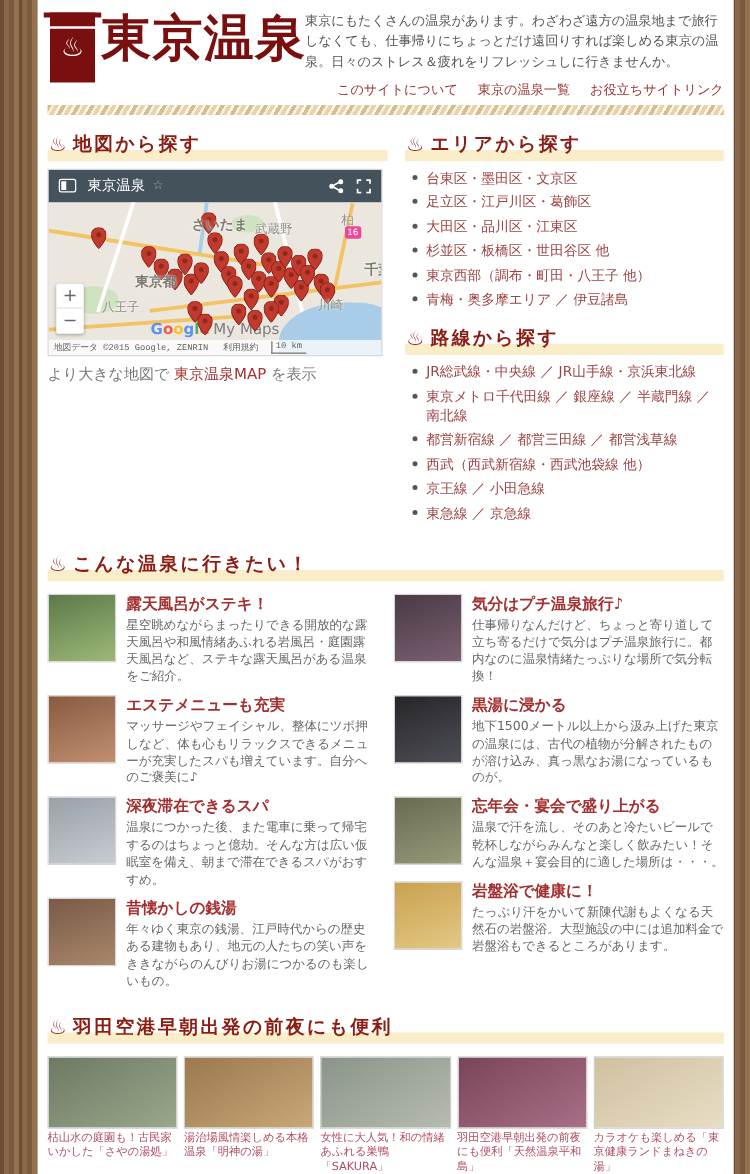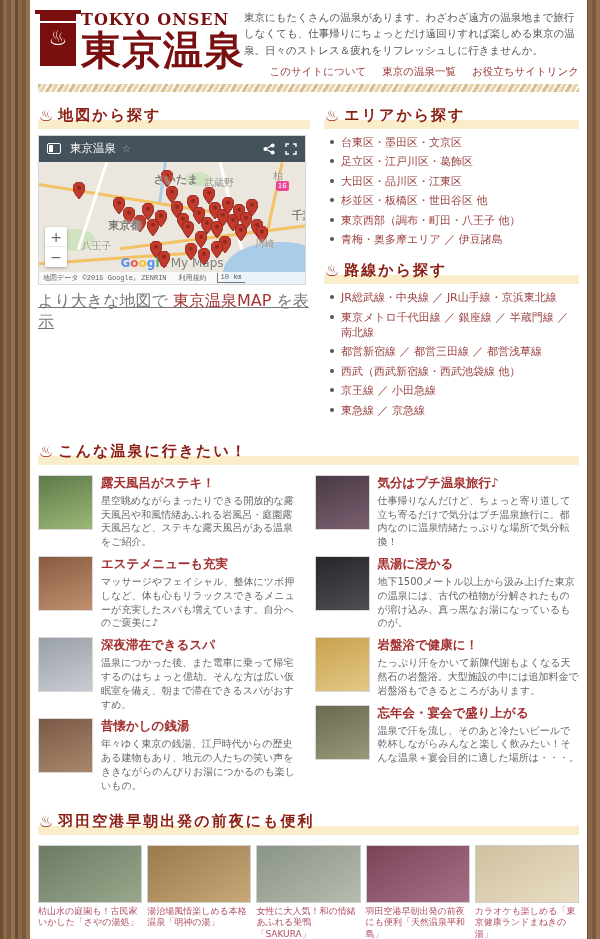--- a/index.html
+++ b/index.html
@@ -73,21 +73,21 @@
   .pin { position:absolute; width:12px; height:17px; margin:-16px 0 0 -6px; cursor:pointer; }
   .zoomctl { position:absolute; left:6px; bottom:17px; width:22px; background:#fff; border-radius:2px; box-shadow:0 1px 3px rgba(0,0,0,.3); }
   .zoomctl .zb { display:block; width:22px; height:20px; line-height:20px; text-align:center; font-size:14px; color:#666; cursor:pointer; }
   .zoomctl .zb:first-child { border-bottom:1px solid #e6e6e6; }
   .gwm { position:absolute; left:50%; transform:translateX(-50%); bottom:14px; font-size:12px; font-weight:bold; white-space:nowrap; opacity:.85; }
   .gwm .mymaps { color:#6d6d6d; font-weight:normal; margin-left:3px; }
   .map-attr { position:absolute; left:0; right:0; bottom:0; height:12px; background:rgba(255,255,255,.75);
               display:flex; align-items:center; font-size:7px; color:#5f5f5f; padding:0 4px; white-space:nowrap;font-family:Liberation Mono, monospace; }
   .map-attr .terms { margin-left:12px; color:#5f5f5f; cursor:pointer; }
   .map-attr .scale { margin-left:10px; border-left:1px solid #777; border-bottom:1px solid #777; padding:0 3px 1px; }
-  .map-below { font-size:16px; color:#777; margin-top:6px;text-decoration:underline; }
+  .map-below { font-size:12px; color:#777; margin-top:6px; }
   .map-below a { color:#a23434; text-decoration:none; cursor:pointer; }
   
   .plist { list-style:none; margin:6px 0 12px 4px; }
   .plist li { position:relative; font-size:11px; color:#9c4343; padding-left:13px; margin-bottom:4.5px; cursor:pointer; }
   .plist li::before { content:""; position:absolute; left:2px; top:5px; width:4px; height:4px; border-radius:50%; background:#555; }
   
   .wish-cols { display:flex; margin-top:10px; }
   .wish-col { width:50%; }
   .wish-col.l { padding-right:10px; }
   .wish-col.r { padding-left:6px; }
@@ -104,21 +104,20 @@
 <body>
 
 <div class="page">
 
   <div class="header">
     <div class="logo">
       <div class="noren">
         <span class="hs">♨</span>
       </div>
       <div class="logo-text">
-        <div class="logo-en">TOKYO ONSEN</div>
         <div class="logo-jp">東京温泉</div>
       </div>
     </div>
     <div class="header-right">
       <div class="intro">東京にもたくさんの温泉があります。わざわざ遠方の温泉地まで旅行しなくても、仕事帰りにちょっとだけ遠回りすれば楽しめる東京の温泉。日々のストレス＆疲れをリフレッシュしに行きませんか。</div>
       <div class="top-nav" id="top-nav"><a>このサイトについて</a><a>東京の温泉一覧</a><a>お役立ちサイトリンク</a></div>
     </div>
   </div>
 
   <div class="divider"></div>
@@ -391,31 +390,31 @@
           </div>
         </div>
         <div class="wish-item">
           <div class="wish-thumb" style="background: linear-gradient(160deg, rgb(38, 38, 42), rgb(78, 78, 86));"></div>
           <div>
             <div class="wish-title">黒湯に浸かる</div>
             <div class="wish-text">地下1500メートル以上から汲み上げた東京の温泉には、古代の植物が分解されたものが溶け込み、真っ黒なお湯になっているものが。</div>
           </div>
         </div>
         <div class="wish-item">
+          <div class="wish-thumb" style="background: linear-gradient(160deg, rgb(106, 106, 80), rgb(152, 152, 122));"></div>
+          <div>
+            <div class="wish-title">忘年会・宴会で盛り上がる</div>
+            <div class="wish-text">温泉で汗を流し、そのあと冷たいビールで乾杯しながらみんなと楽しく飲みたい！そんな温泉＋宴会目的に適した場所は・・・。</div>
+          </div>
+        </div>
+        <div class="wish-item">
           <div class="wish-thumb" style="background: linear-gradient(160deg, rgb(200, 162, 78), rgb(228, 200, 134));"></div>
           <div>
             <div class="wish-title">岩盤浴で健康に！</div>
             <div class="wish-text">たっぷり汗をかいて新陳代謝もよくなる天然石の岩盤浴。大型施設の中には追加料金で岩盤浴もできるところがあります。</div>
-          </div>
-        </div>
-        <div class="wish-item">
-          <div class="wish-thumb" style="background: linear-gradient(160deg, rgb(106, 106, 80), rgb(152, 152, 122));"></div>
-          <div>
-            <div class="wish-title">忘年会・宴会で盛り上がる</div>
-            <div class="wish-text">温泉で汗を流し、そのあと冷たいビールで乾杯しながらみんなと楽しく飲みたい！そんな温泉＋宴会目的に適した場所は・・・。</div>
           </div>
         </div>
       </div>
   </div>
 
   <div class="sec-head">
     <span class="band"></span><span class="hsicon">♨</span><span class="txt">羽田空港早朝出発の前夜にも便利</span>
   </div>
   <div class="grid" id="report-grid">
       <div class="g-item">

